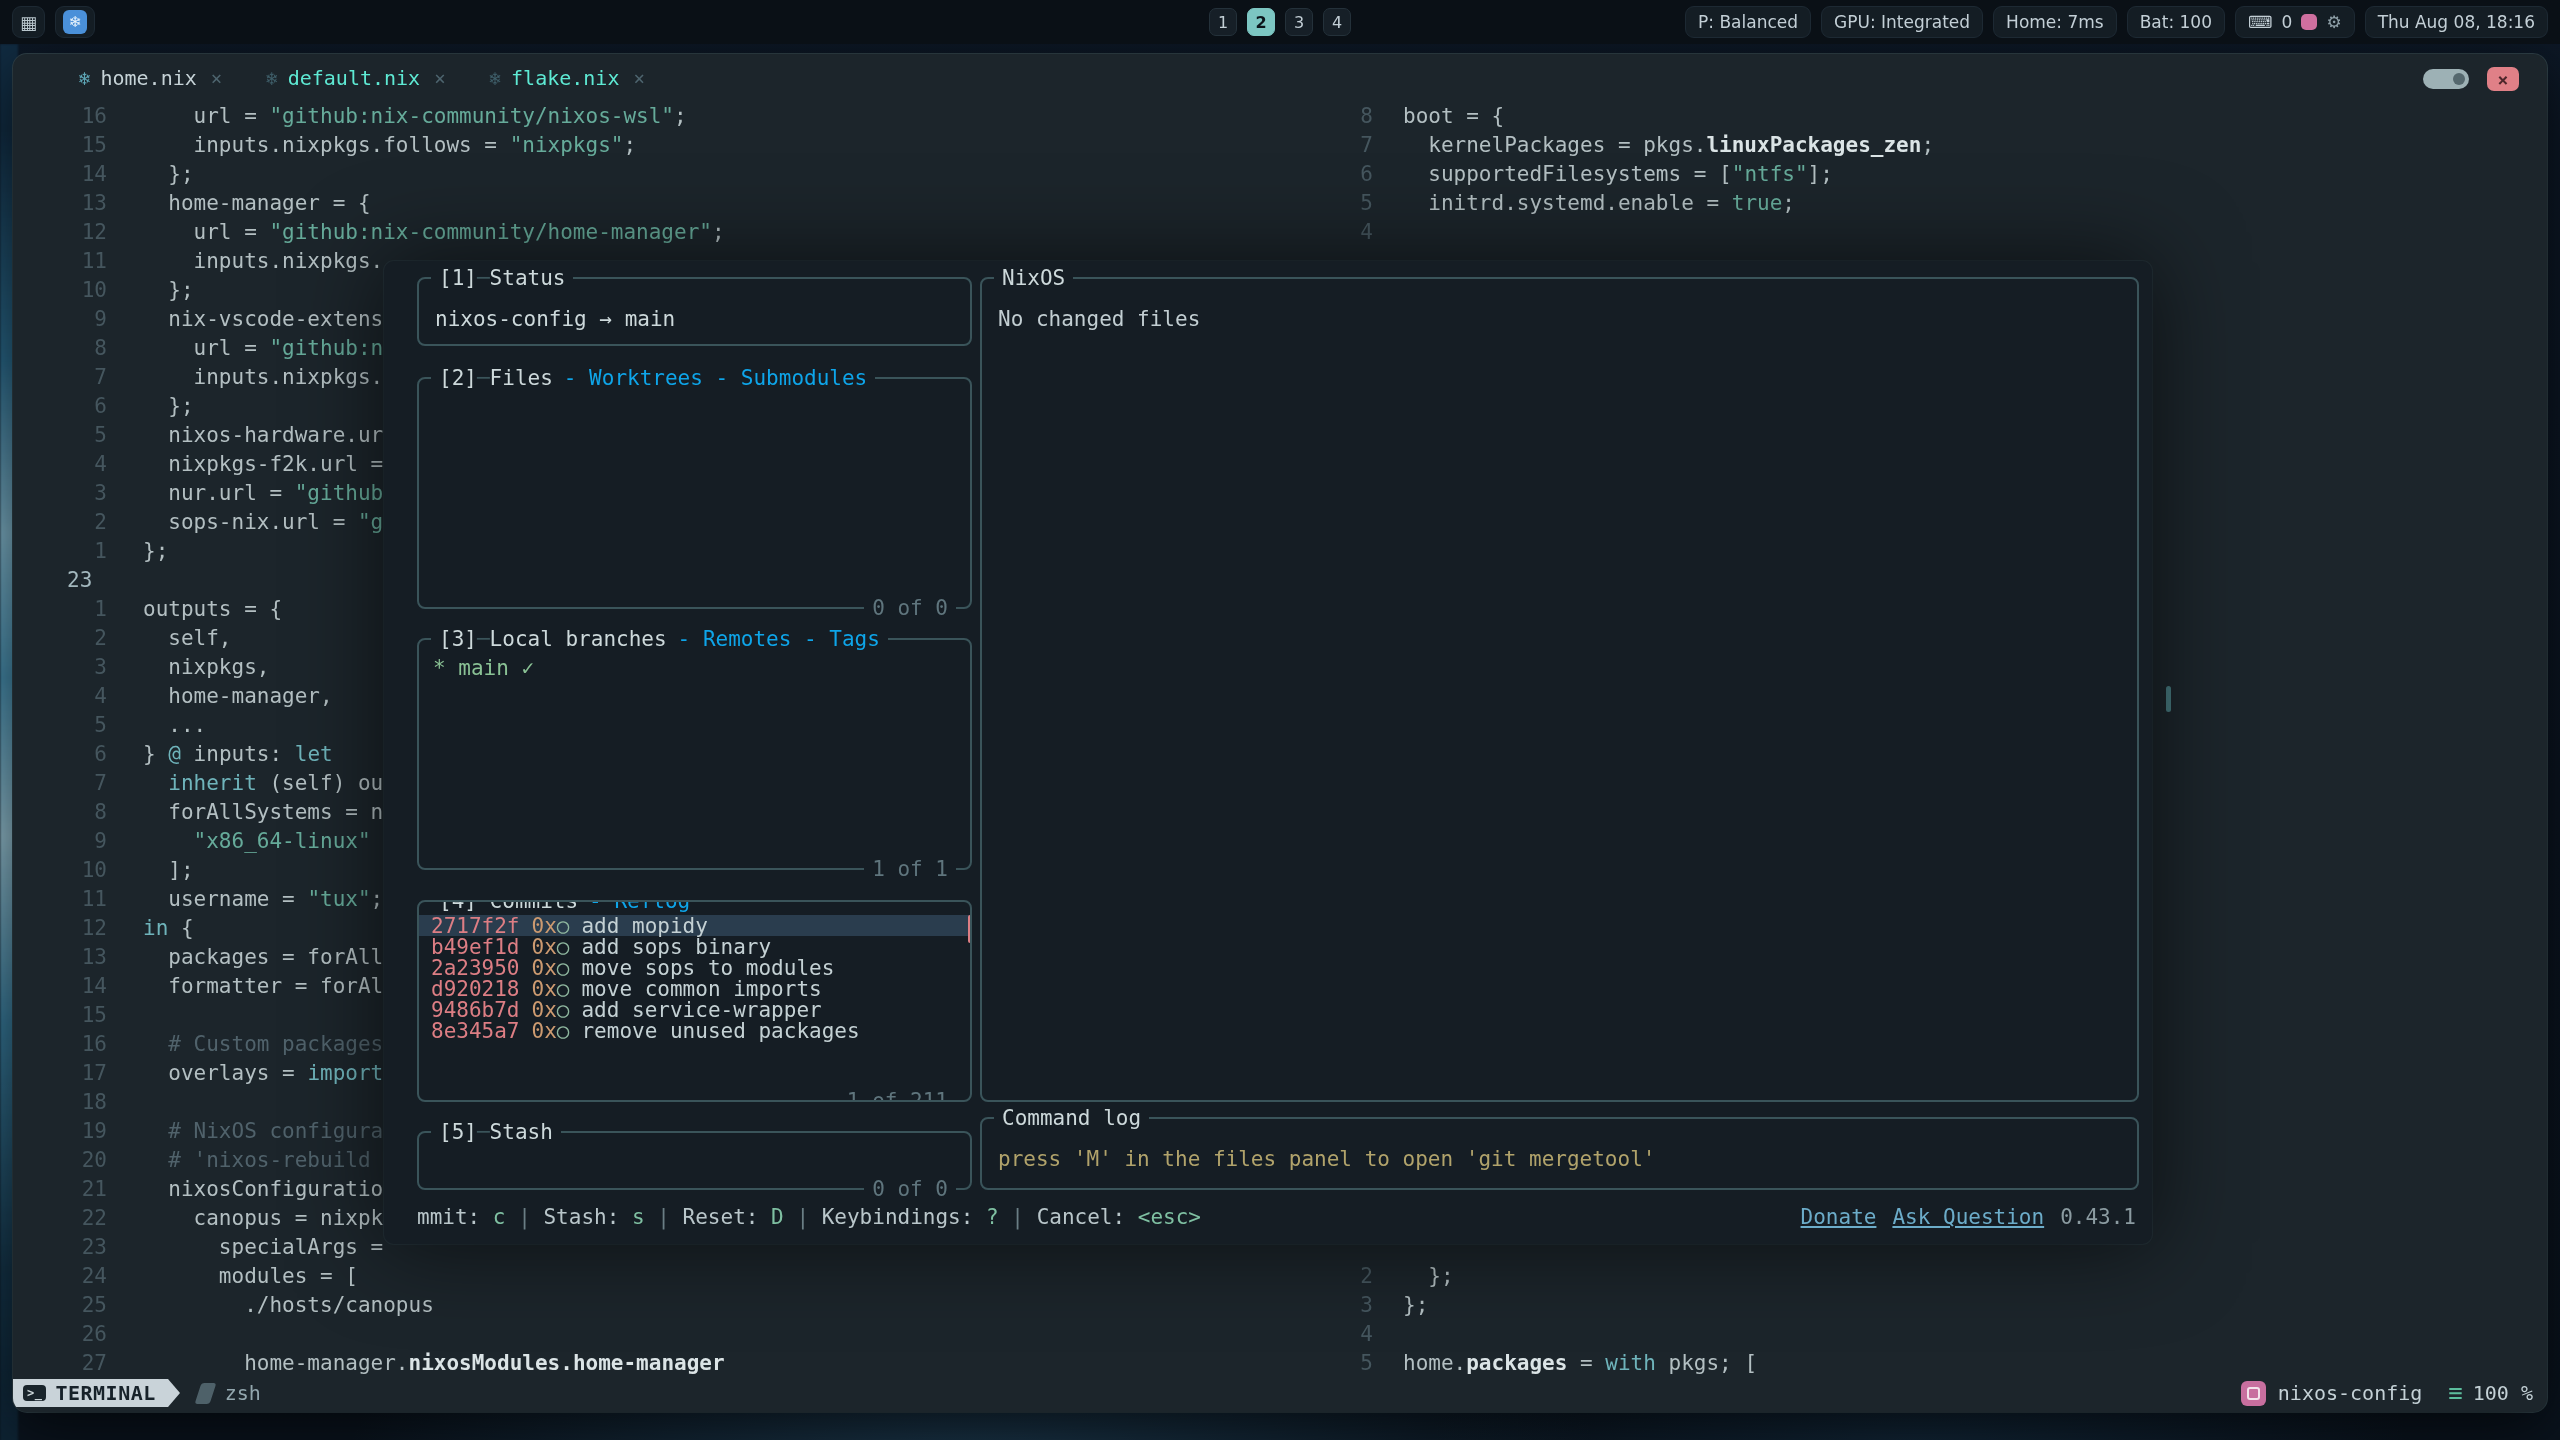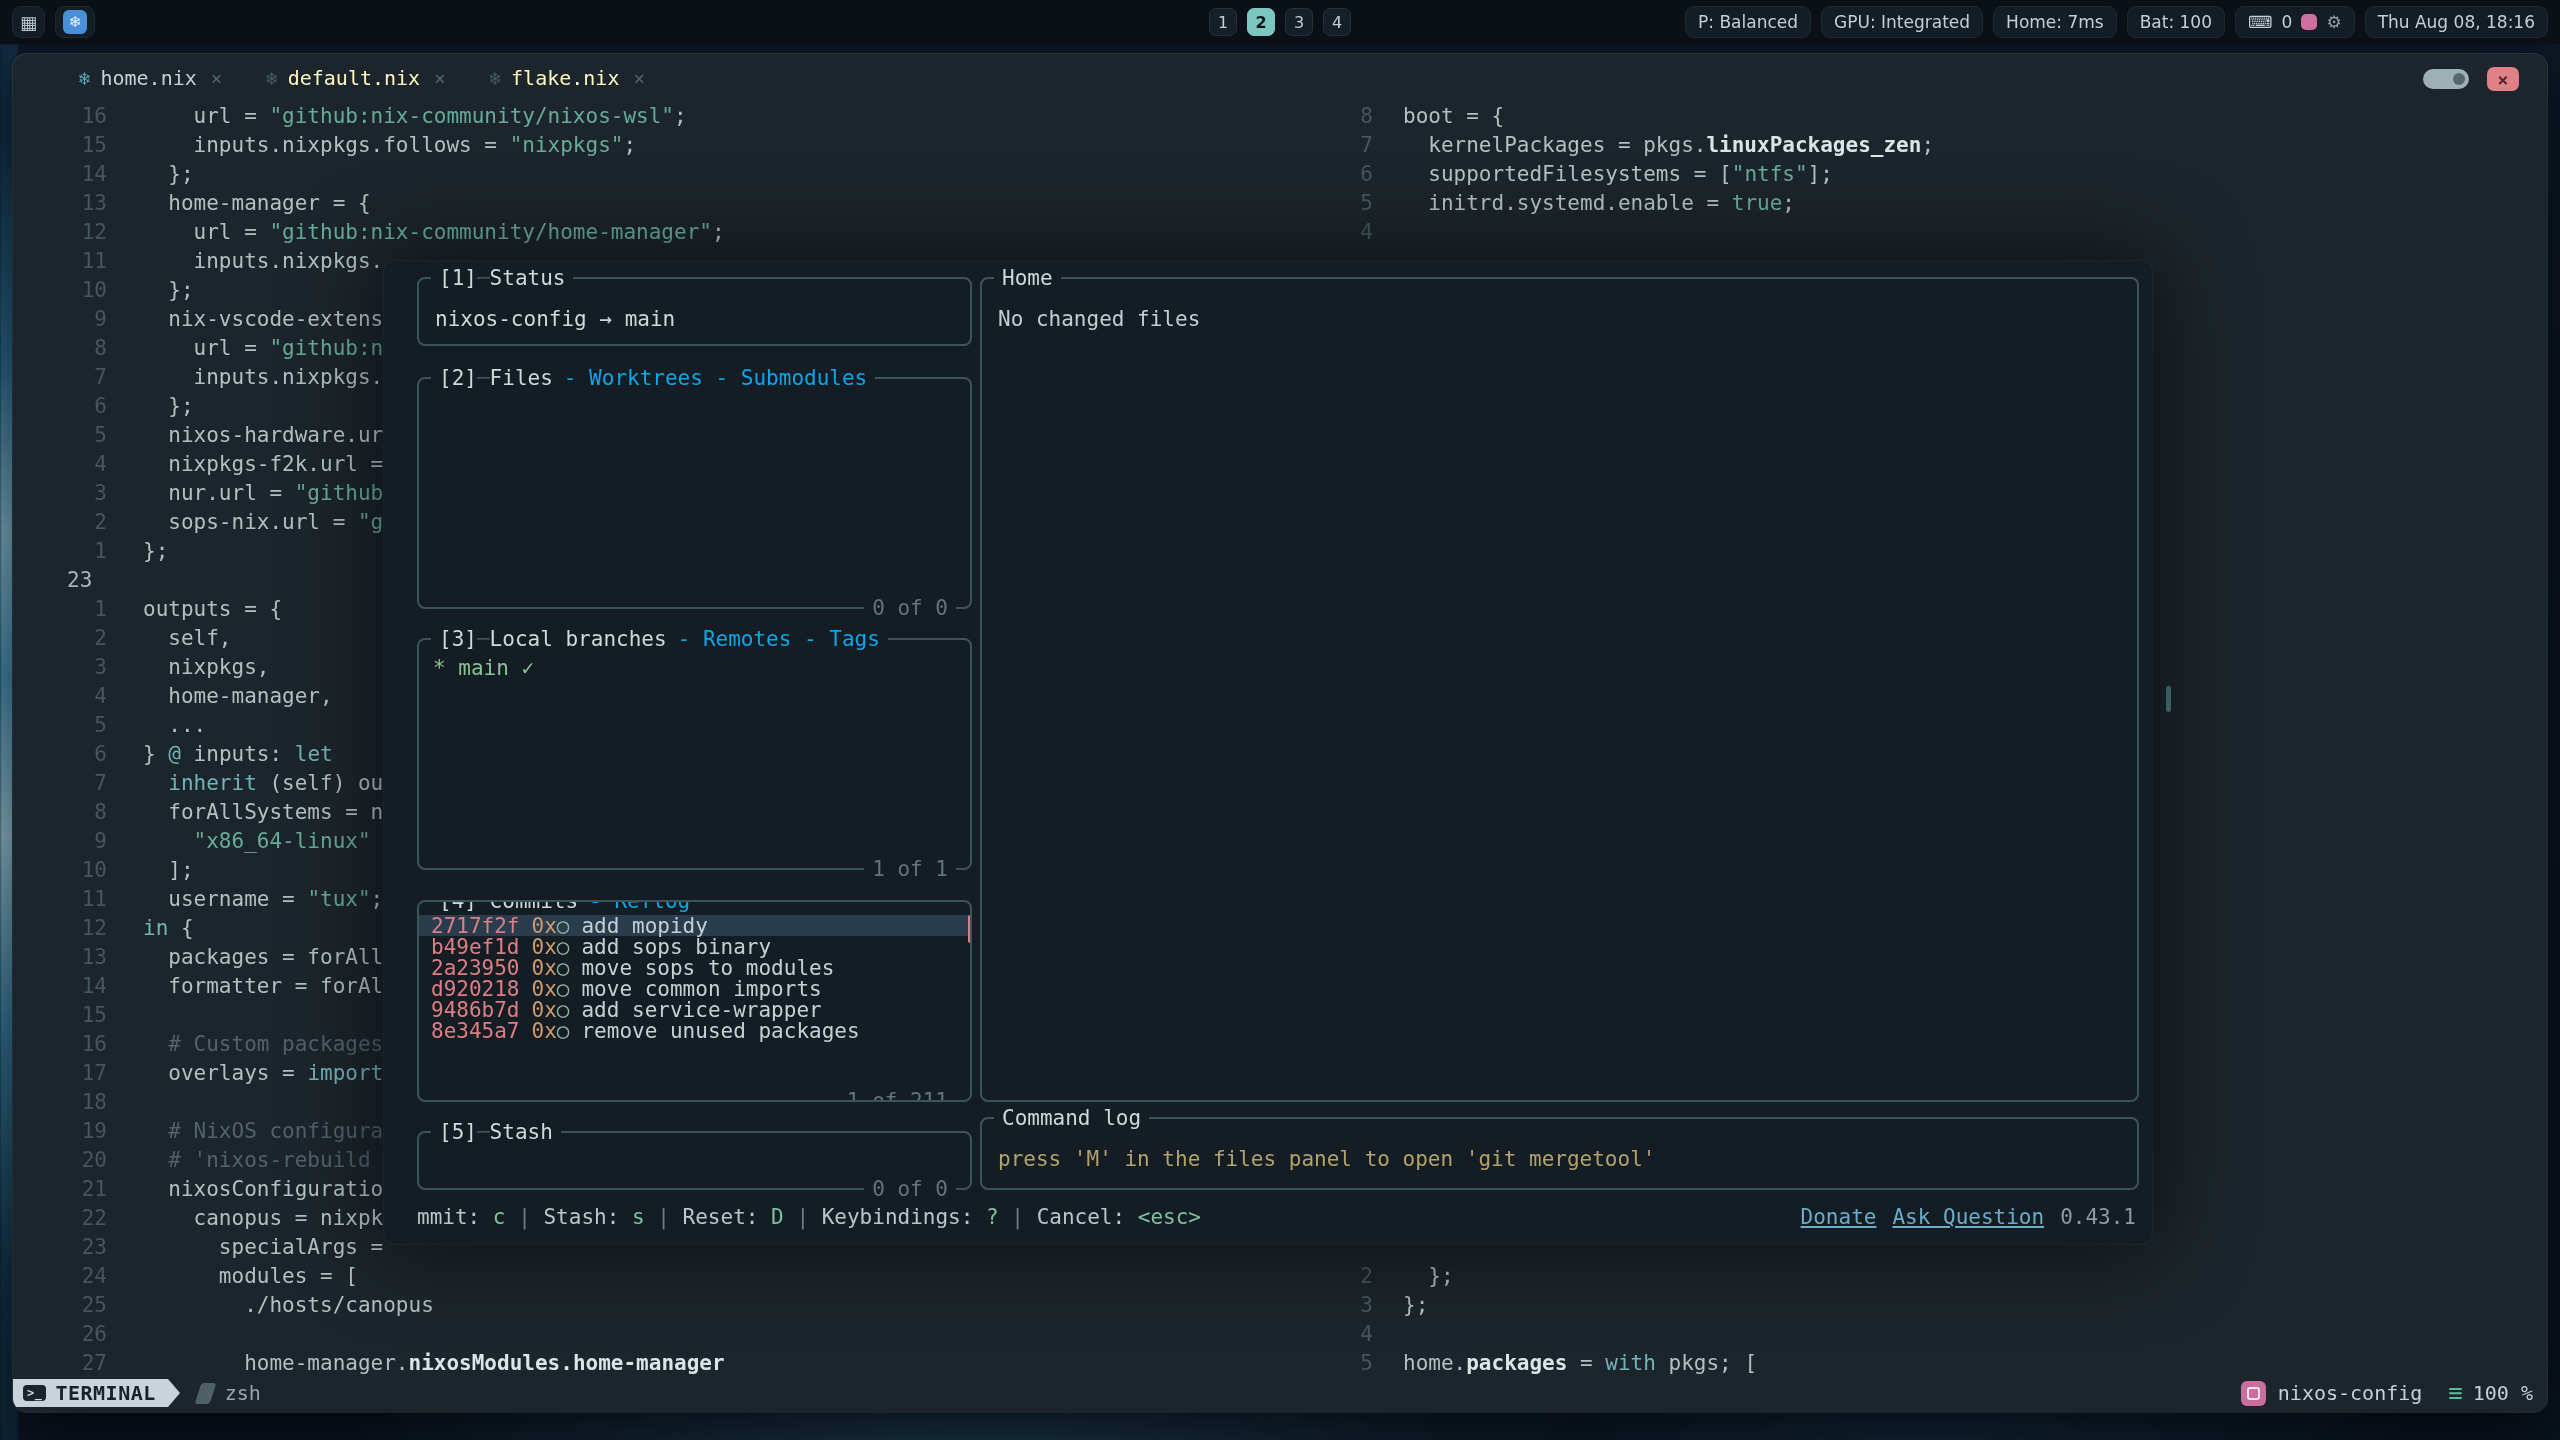--- a/index.html
+++ b/index.html
@@ -43,21 +43,21 @@
   
   .window{position:absolute;left:13px;top:54px;width:2534px;height:1358px;background:var(--window_bg);
     border-radius:14px;box-shadow:0 14px 60px rgba(0,0,0,.65), 0 0 0 1px #31434b;overflow:hidden;}
 
   .tabbar{position:absolute;left:0;top:0;right:0;height:48px;display:flex;align-items:center;padding-left:66px;font-size:20px;}
   .tab{display:flex;align-items:center;margin-right:44px;}
   .tab-icon{font-size:19px;color:#5fa8b8;margin-right:10px;}
   .tab-label{color:#c6d3d7;}
   .tab-close{color:#4d646e;margin-left:14px;font-size:19px;}
   .tab.inactive .tab-icon{color:#3f5f6a;}
-  .tab.inactive .tab-label{color:#fef9c3;}
+  .tab.inactive .tab-label{color:#5eead4;}
   .win-controls{position:absolute;right:28px;top:13px;display:flex;align-items:center;gap:18px;}
   .toggle-pill{width:46px;height:20px;border-radius:999px;background:#9db1b5;position:relative;}
   .toggle-pill::after{content:"";position:absolute;right:4px;top:4px;width:12px;height:12px;border-radius:50%;background:#55686e;}
   .close-btn{width:32px;height:24px;border-radius:7px;background:var(--close_red);color:#4e262b;display:flex;align-items:center;justify-content:center;font-size:18px;font-weight:bold;}
 
   
   .code{position:absolute;font-size:21px;line-height:29px;}
   #left-code{left:0;top:48px;width:1310px;}
   #right-code-top{left:1312px;top:48px;width:1220px;}
   #right-code-bottom{left:1312px;top:1208px;width:1220px;}
@@ -438,21 +438,21 @@
         <div class="commits-scroll"></div>
         <div class="lp-count">1 of 211</div>
       </div>
 
       <div class="lp lp-stash">
         <div class="lp-title"><span class="lp-key">[5]</span><span class="lp-dash"></span><span class="lp-main">Stash</span></div>
         <div class="lp-count">0 of 0</div>
       </div>
 
       <div class="lp lp-diff">
-        <div class="lp-title"><span class="lp-main">Home</span></div>
+        <div class="lp-title"><span class="lp-main">NixOS</span></div>
         <div class="lp-body diff-body">No changed files</div>
       </div>
 
       <div class="lp lp-cmdlog">
         <div class="lp-title"><span class="lp-main">Command log</span></div>
         <div class="lp-body cmdlog-body">press 'M' in the files panel to open 'git mergetool'</div>
       </div>
 
       <div class="lg-keybar">
         <span id="keybar-hints"><span class="kb-label">mmit: </span><span class="kb-key">c</span><span class="kb-sep"> | </span><span class="kb-label">Stash: </span><span class="kb-key">s</span><span class="kb-sep"> | </span><span class="kb-label">Reset: </span><span class="kb-key">D</span><span class="kb-sep"> | </span><span class="kb-label">Keybindings: </span><span class="kb-key">?</span><span class="kb-sep"> | </span><span class="kb-label">Cancel: </span><span class="kb-key">&lt;esc&gt;</span></span>

